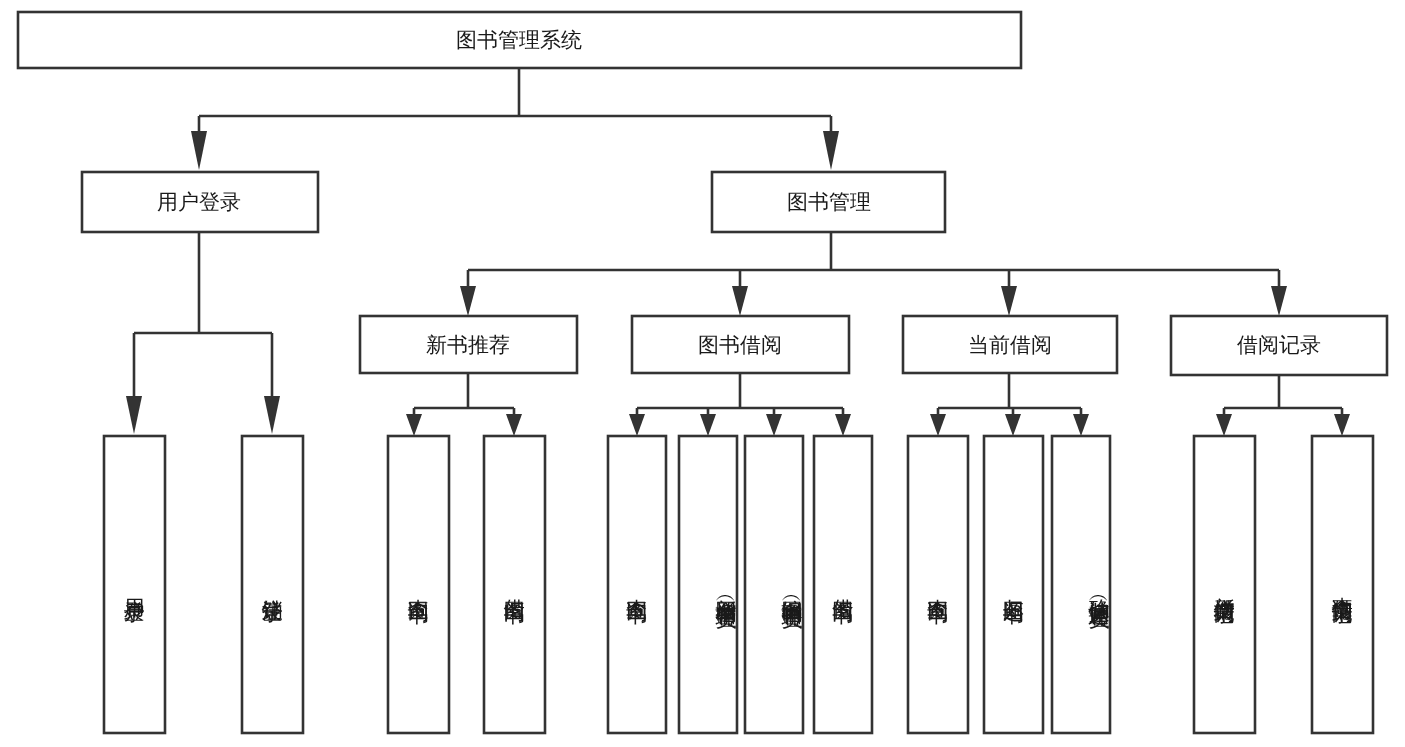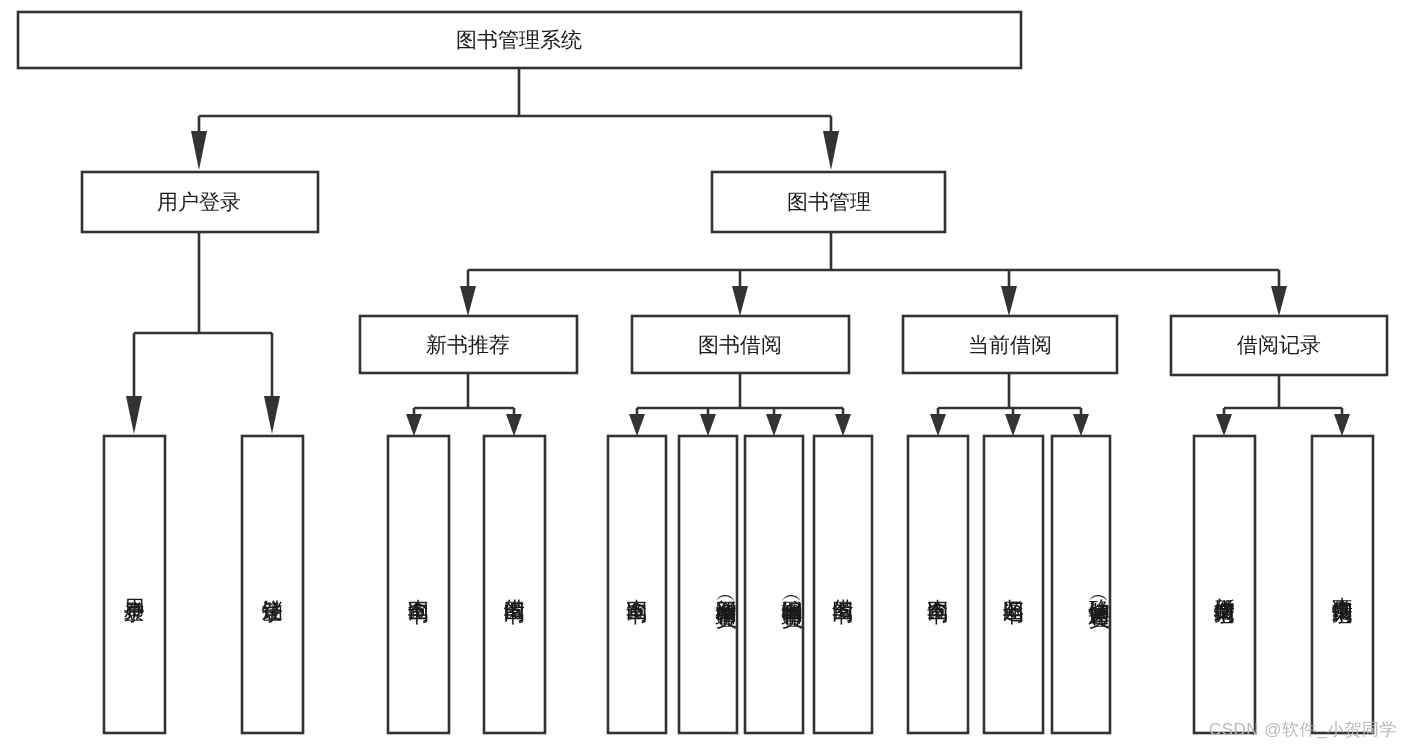--- a/index.html
+++ b/index.html
@@ -200,15 +200,14 @@
   <div class="leaf-label" style="left:608px; top:436px; width:58px; height:297px;">查询图书</div>
   <div class="leaf-label" style="left:679px; top:436px; width:58px; height:297px; align-items:flex-start; padding-top:8px; box-sizing:border-box;">新增图书（管理员）</div>
   <div class="leaf-label" style="left:745px; top:436px; width:58px; height:297px; align-items:flex-start; padding-top:8px; box-sizing:border-box;">编辑图书（管理员）</div>
   <div class="leaf-label" style="left:814px; top:436px; width:58px; height:297px;">借阅图书</div>
   <div class="leaf-label" style="left:908px; top:436px; width:60px; height:297px;">查询图书</div>
   <div class="leaf-label" style="left:984px; top:436px; width:59px; height:297px;">归还图书</div>
   <div class="leaf-label" style="left:1052px; top:436px; width:58px; height:297px; align-items:flex-start; padding-top:8px; box-sizing:border-box;">确认归还（管理员）</div>
   <div class="leaf-label" style="left:1194px; top:436px; width:61px; height:297px;">新增借阅记录</div>
   <div class="leaf-label" style="left:1312px; top:436px; width:61px; height:297px;">查询借阅记录</div>
 
-  <div class="watermark">CSDN @软件_小贺同学</div>
 
 </div>
 
 </body></html>

